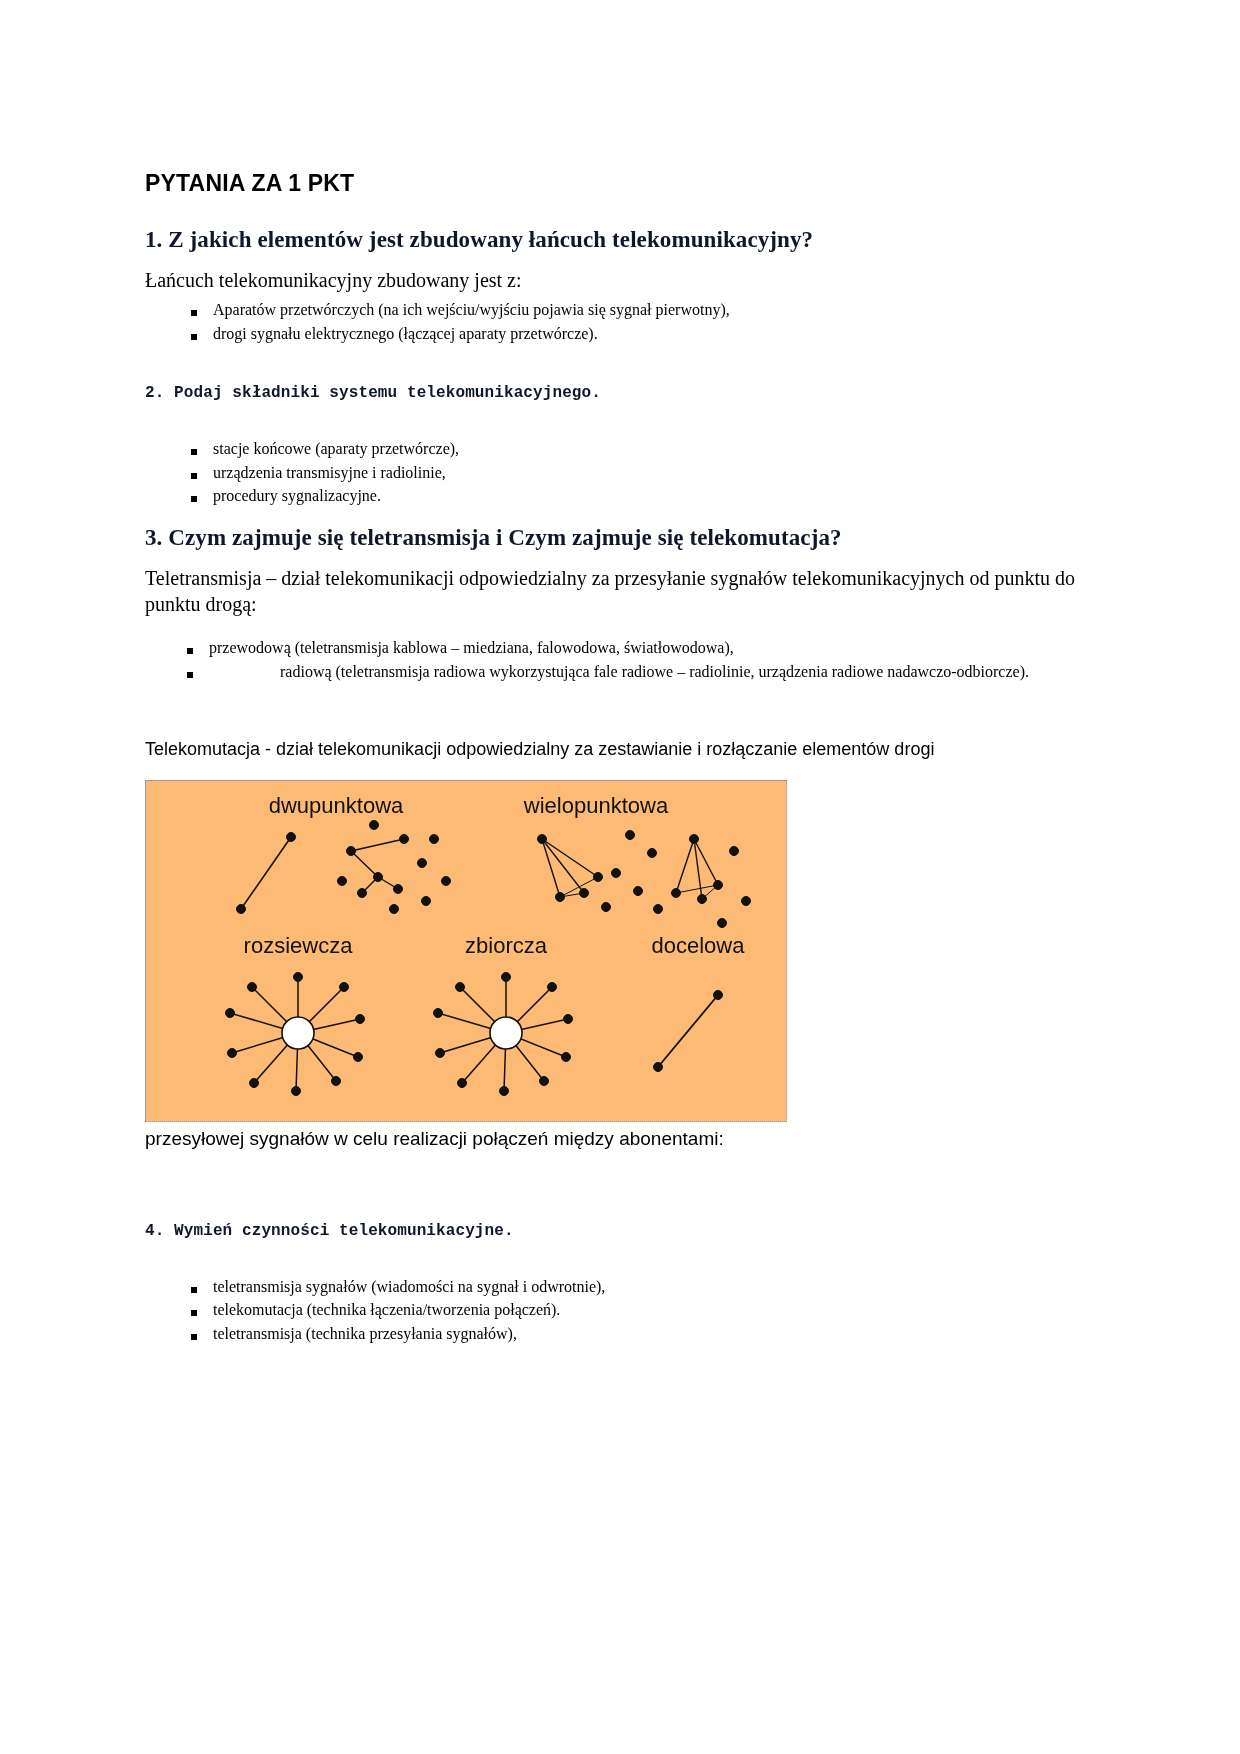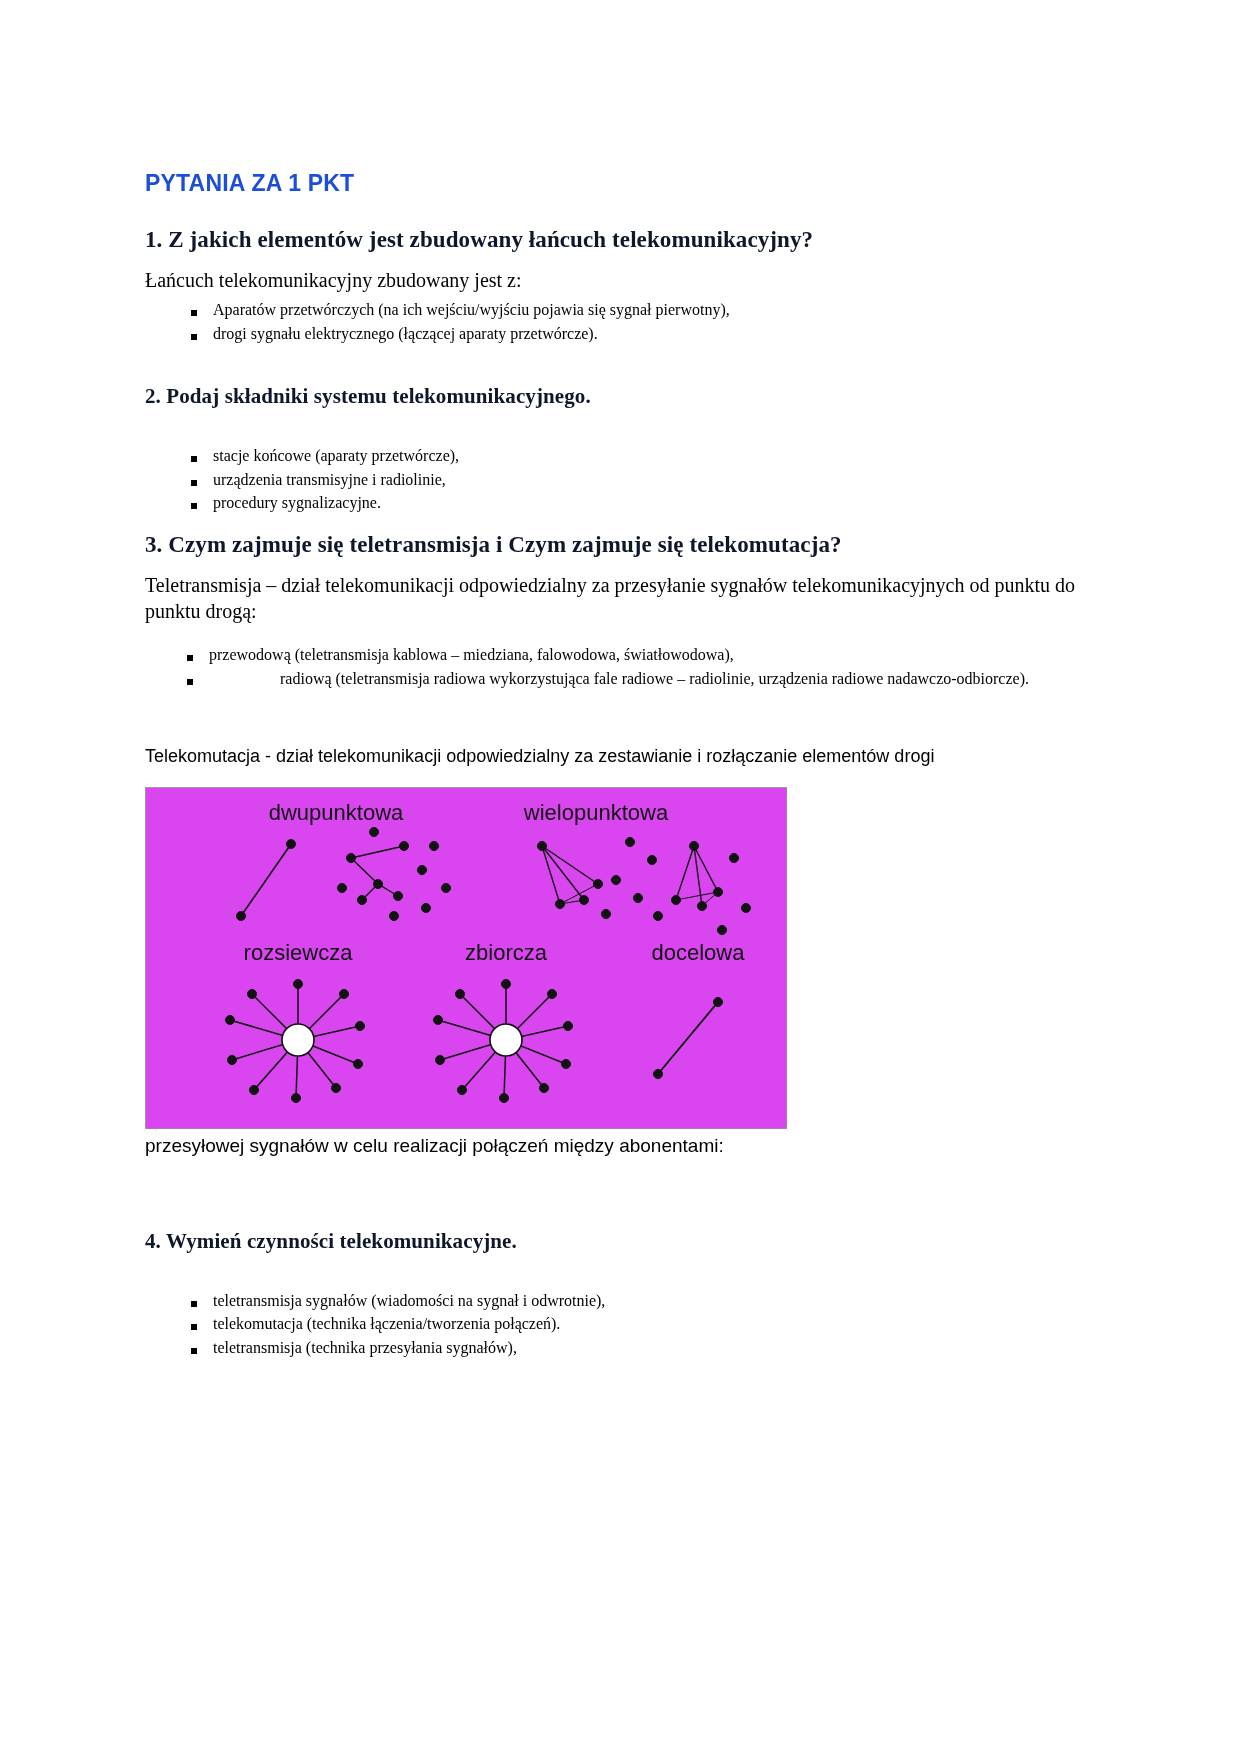--- a/index.html
+++ b/index.html
@@ -19,35 +19,35 @@
     left: 0; top: 0;
     width: 1240px;
     height: 1754px;
     box-sizing: border-box;
     padding: 170px 140px 0 145px;
   }
   h1.doc-title {
     font-family: "Liberation Sans", sans-serif;
     font-size: 23px;
     font-weight: bold;
-    color: #1d4ed8;
+    color: #000000;
     margin: 0 0 30px 0;
     letter-spacing: 0.2px;
   }
   h2.q-head {
     font-family: "Liberation Serif", serif;
     font-size: 23px;
     font-weight: bold;
     color: #0f172a;
     margin: 0 0 14px 0;
     letter-spacing: 0.1px;
   }
   h2.q-head.sans {
-    font-family: Liberation Serif, serif;
-    font-size: 21px;
+    font-family: Liberation Mono, monospace;
+    font-size: 16px;
   }
   p.body {
     font-size: 20px;
     line-height: 1.32;
     margin: 0 0 6px 0;
   }
   p.body.sans {
     font-family: "Liberation Sans", sans-serif;
     font-size: 18px;
   }
@@ -78,21 +78,21 @@
     margin: 18px 0 0 0;
     width: 640px;
     position: relative;
   }
   .figure-box {
     border: 1px solid #9a9a9a;
     border-style: solid dotted dotted solid;
     width: 640px;
     height: 340px;
     position: relative;
-    background: #d946ef;
+    background: #fdba74;
   }
   .figure-box svg { display: block; }
   .caption-after {
     font-family: "Liberation Sans", sans-serif;
     font-size: 19px;
     margin-top: 6px;
   }
   .q4-block { margin-top: 72px; }
 </style>
 </head>

